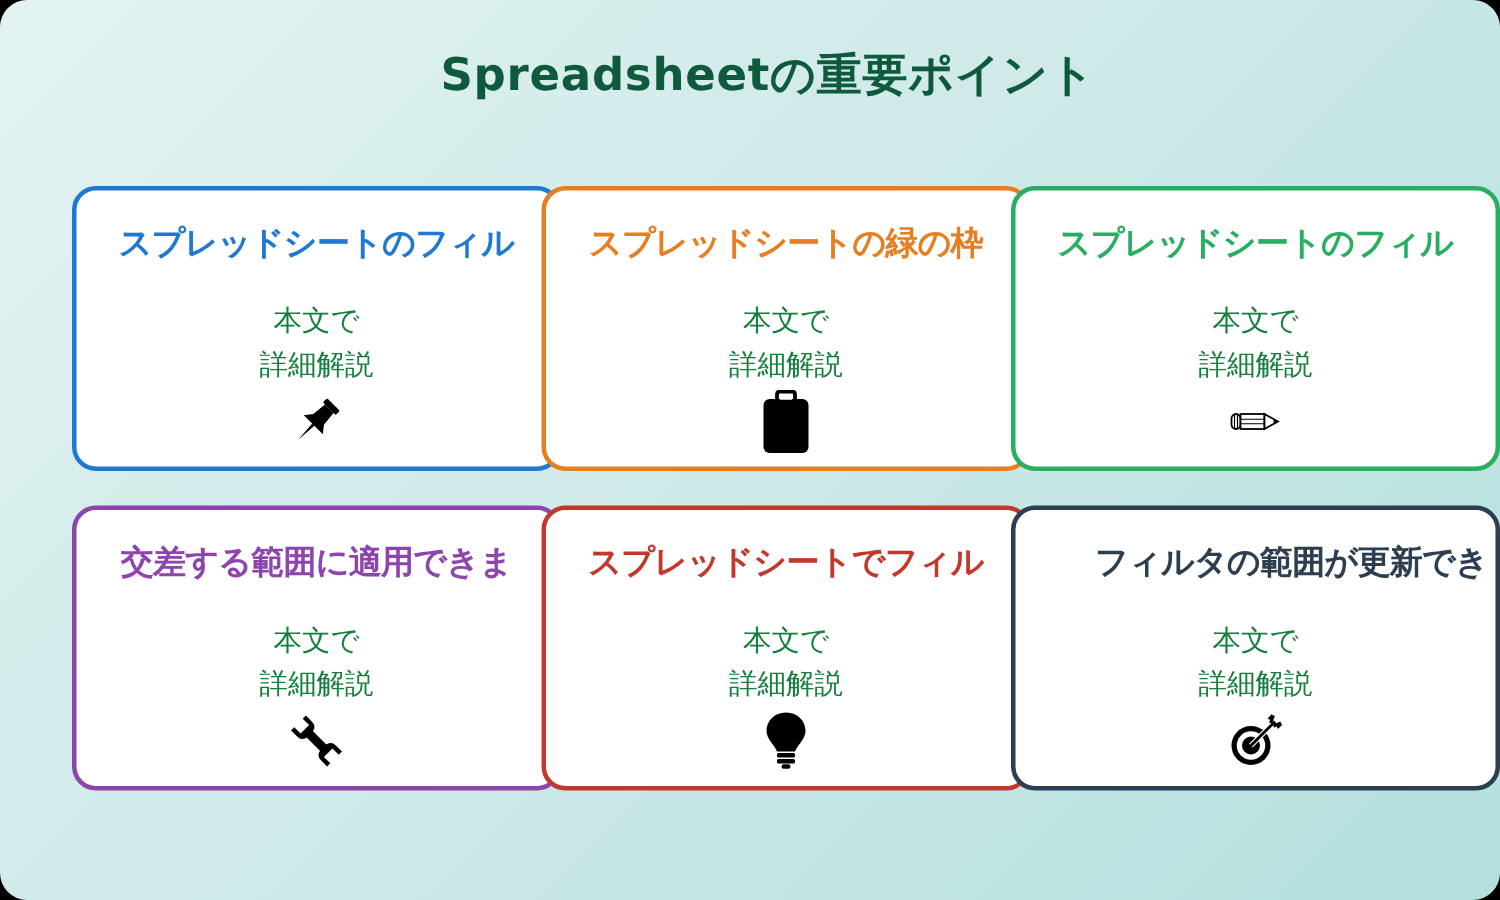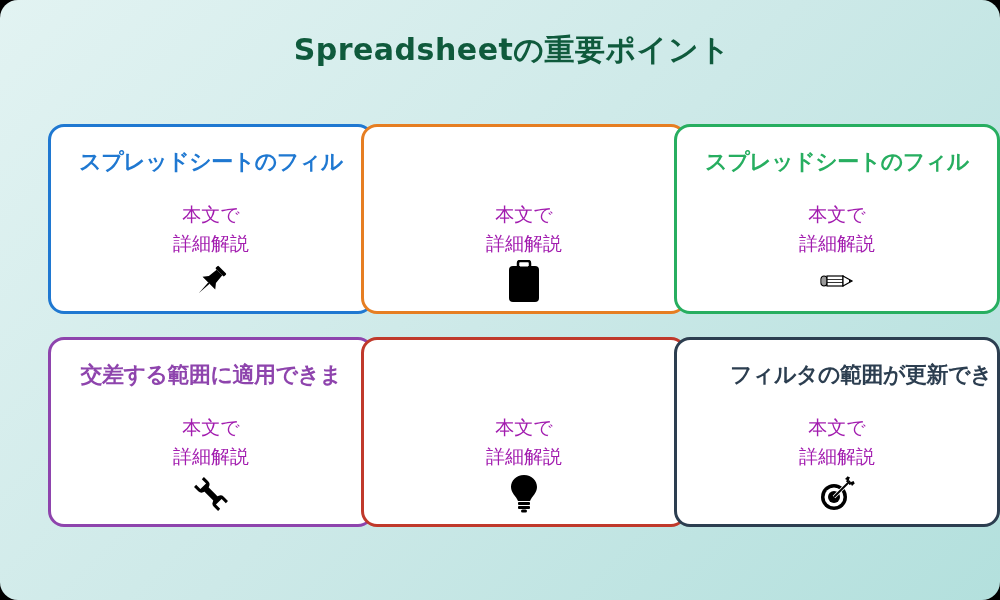--- a/index.html
+++ b/index.html
@@ -19,21 +19,21 @@
       background: #ffffff; border: 3px solid; border-radius: 16px;
       overflow: hidden; text-align: center;
     }
     .card-title {
       position: absolute; left: 0; top: 20px; width: 100%;
       font-size: 22px; font-weight: bold; white-space: nowrap;
       text-align: center; letter-spacing: -0.5px;
     }
     .card-body {
       position: absolute; left: 0; top: 73px; width: 100%;
-      font-size: 19px; line-height: 29px; color: #a21caf;
+      font-size: 19px; line-height: 29px; color: #15803d;
     }
     .card-icon {
       position: absolute; left: 50%; top: 134px; transform: translateX(-50%);
       width: 40px; height: 40px; display: flex; align-items: center; justify-content: center;
     }
     .card-icon svg { display: block; }
   </style>
 </head>
 <body>
 
@@ -51,20 +51,21 @@
         <g transform="rotate(45 19 19)">
           <rect x="13" y="3" width="12" height="4" rx="1" fill="#000"></rect>
           <path d="M15 7 L23 7 L24 17 L28 22 L10 22 L14 17 Z" fill="#000"></path>
           <path d="M18 22 L20 22 L19 36 Z" fill="#000"></path>
         </g>
       </svg>
     </div>
   </div>
 
   <div class="card" style="left:361px; top:124px; border-color:#e67e22;">
+    <div class="card-title" style="color:#e67e22;">スプレッドシートの緑の枠</div>
     <div class="card-body">
       <div>本文で</div>
       <div>詳細解説</div>
     </div>
     <div class="card-icon">
       <svg width="34" height="42" viewBox="0 0 34 42">
         <rect x="2" y="6" width="30" height="36" rx="4" fill="#000"></rect>
         <path d="M11 8 L11 3 Q11 1 13 1 L21 1 Q23 1 23 3 L23 8" stroke="#000" stroke-width="2.5" fill="none"></path>
         <rect x="13" y="3.5" width="8" height="3" fill="#fff"></rect>
       </svg>
@@ -102,20 +103,21 @@
         <g transform="rotate(-45 19 19)">
           <rect x="16" y="9" width="6" height="20" fill="#000"></rect>
           <path d="M12 2 L12 8 Q12 13 19 13 Q26 13 26 8 L26 2 L23 2 L23 8 L15 8 L15 2 Z" fill="#000"></path>
           <path d="M12 36 L12 30 Q12 25 19 25 Q26 25 26 30 L26 36 L23 36 L23 30 L15 30 L15 36 Z" fill="#000"></path>
         </g>
       </svg>
     </div>
   </div>
 
   <div class="card" style="left:361px; top:337px; border-color:#c0392b;">
+    <div class="card-title" style="color:#c0392b;">スプレッドシートでフィル</div>
     <div class="card-body">
       <div>本文で</div>
       <div>詳細解説</div>
     </div>
     <div class="card-icon">
       <svg width="28" height="40" viewBox="0 0 28 40">
         <path d="M14 1 C6 1 1 7 1 13 C1 19 6 22 8 27 L20 27 C22 22 27 19 27 13 C27 7 22 1 14 1 Z" fill="#000"></path>
         <rect x="8" y="28" width="12" height="3" rx="1" fill="#000"></rect>
         <rect x="8" y="32" width="12" height="3" rx="1" fill="#000"></rect>
         <rect x="11" y="35.5" width="6" height="3" rx="1.5" fill="#000"></rect>

